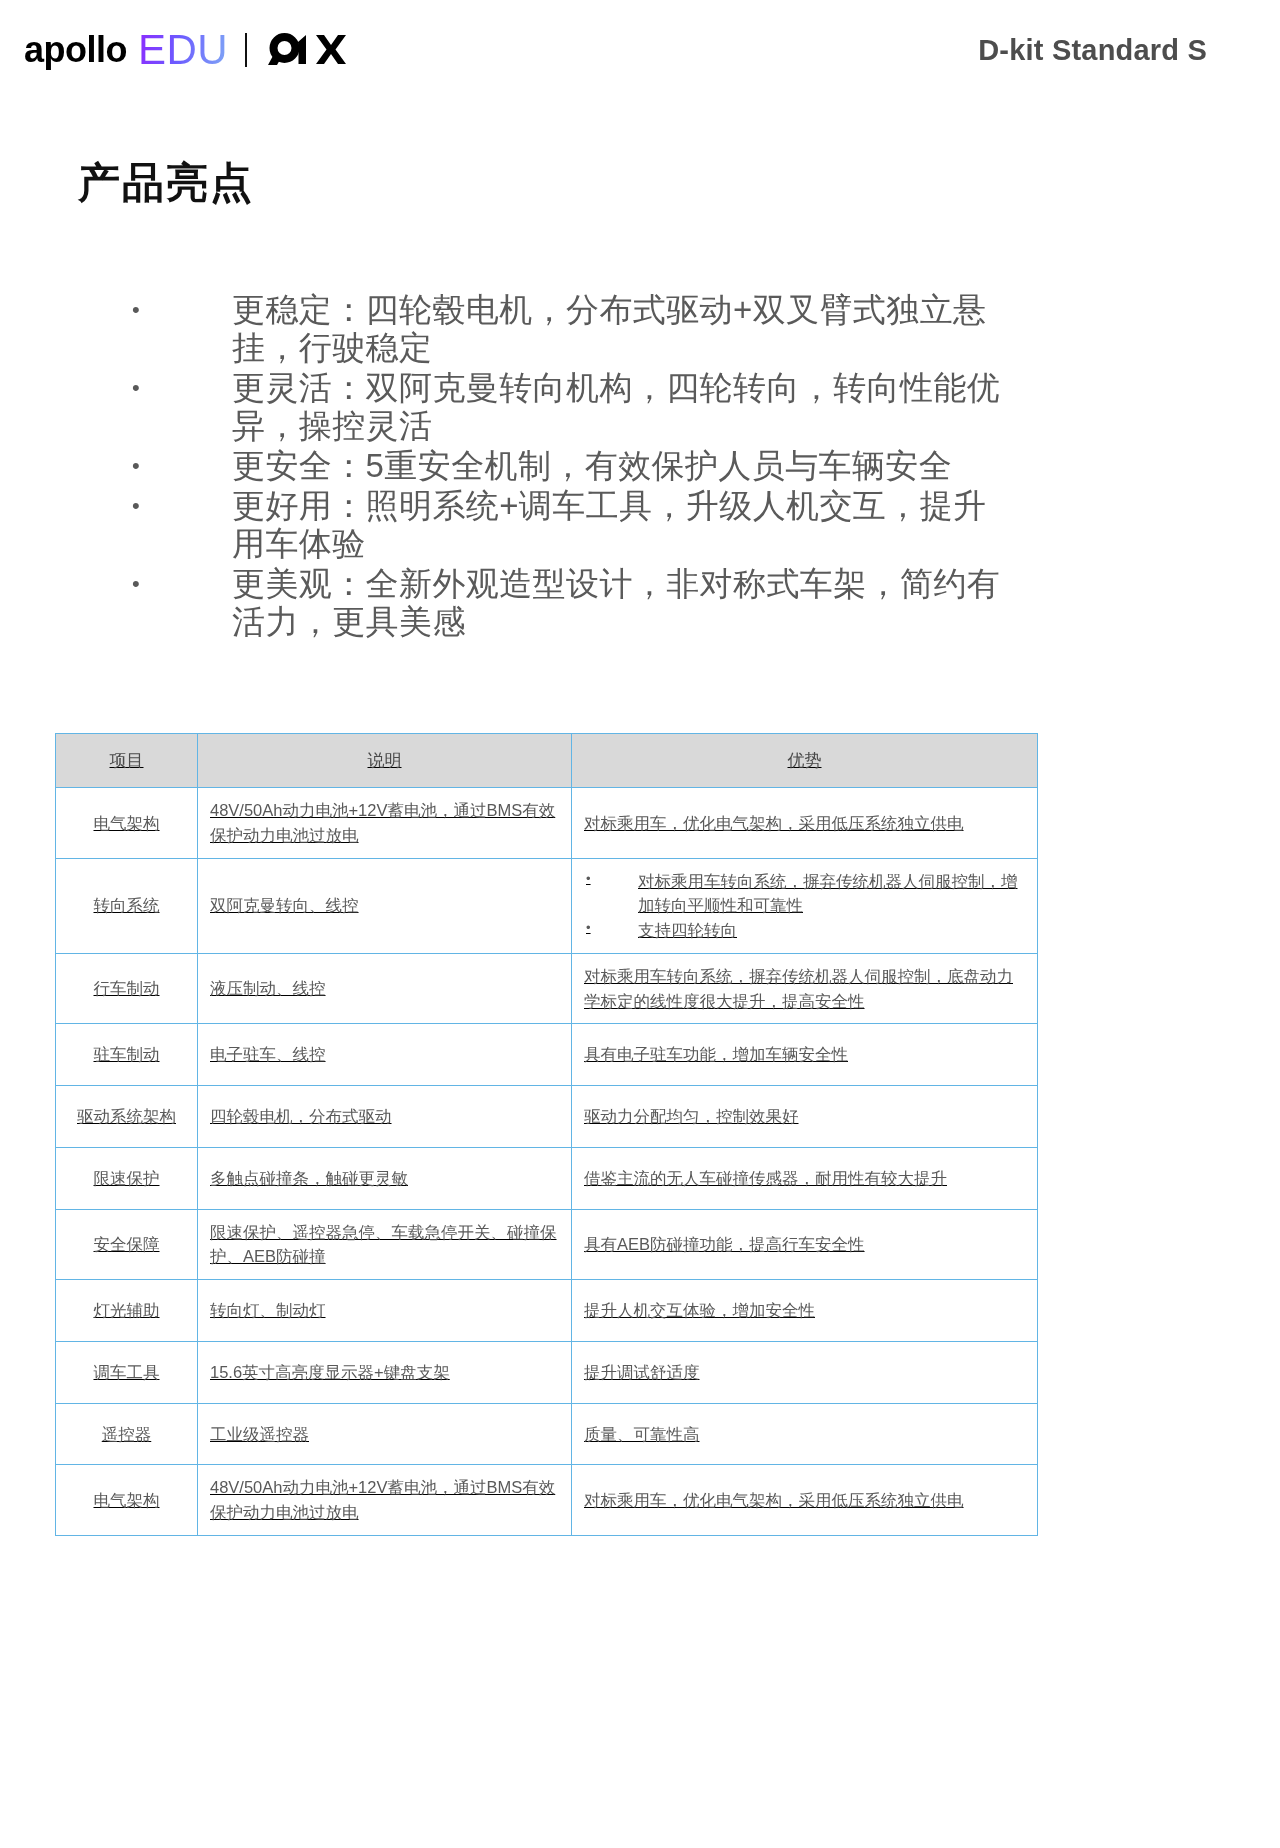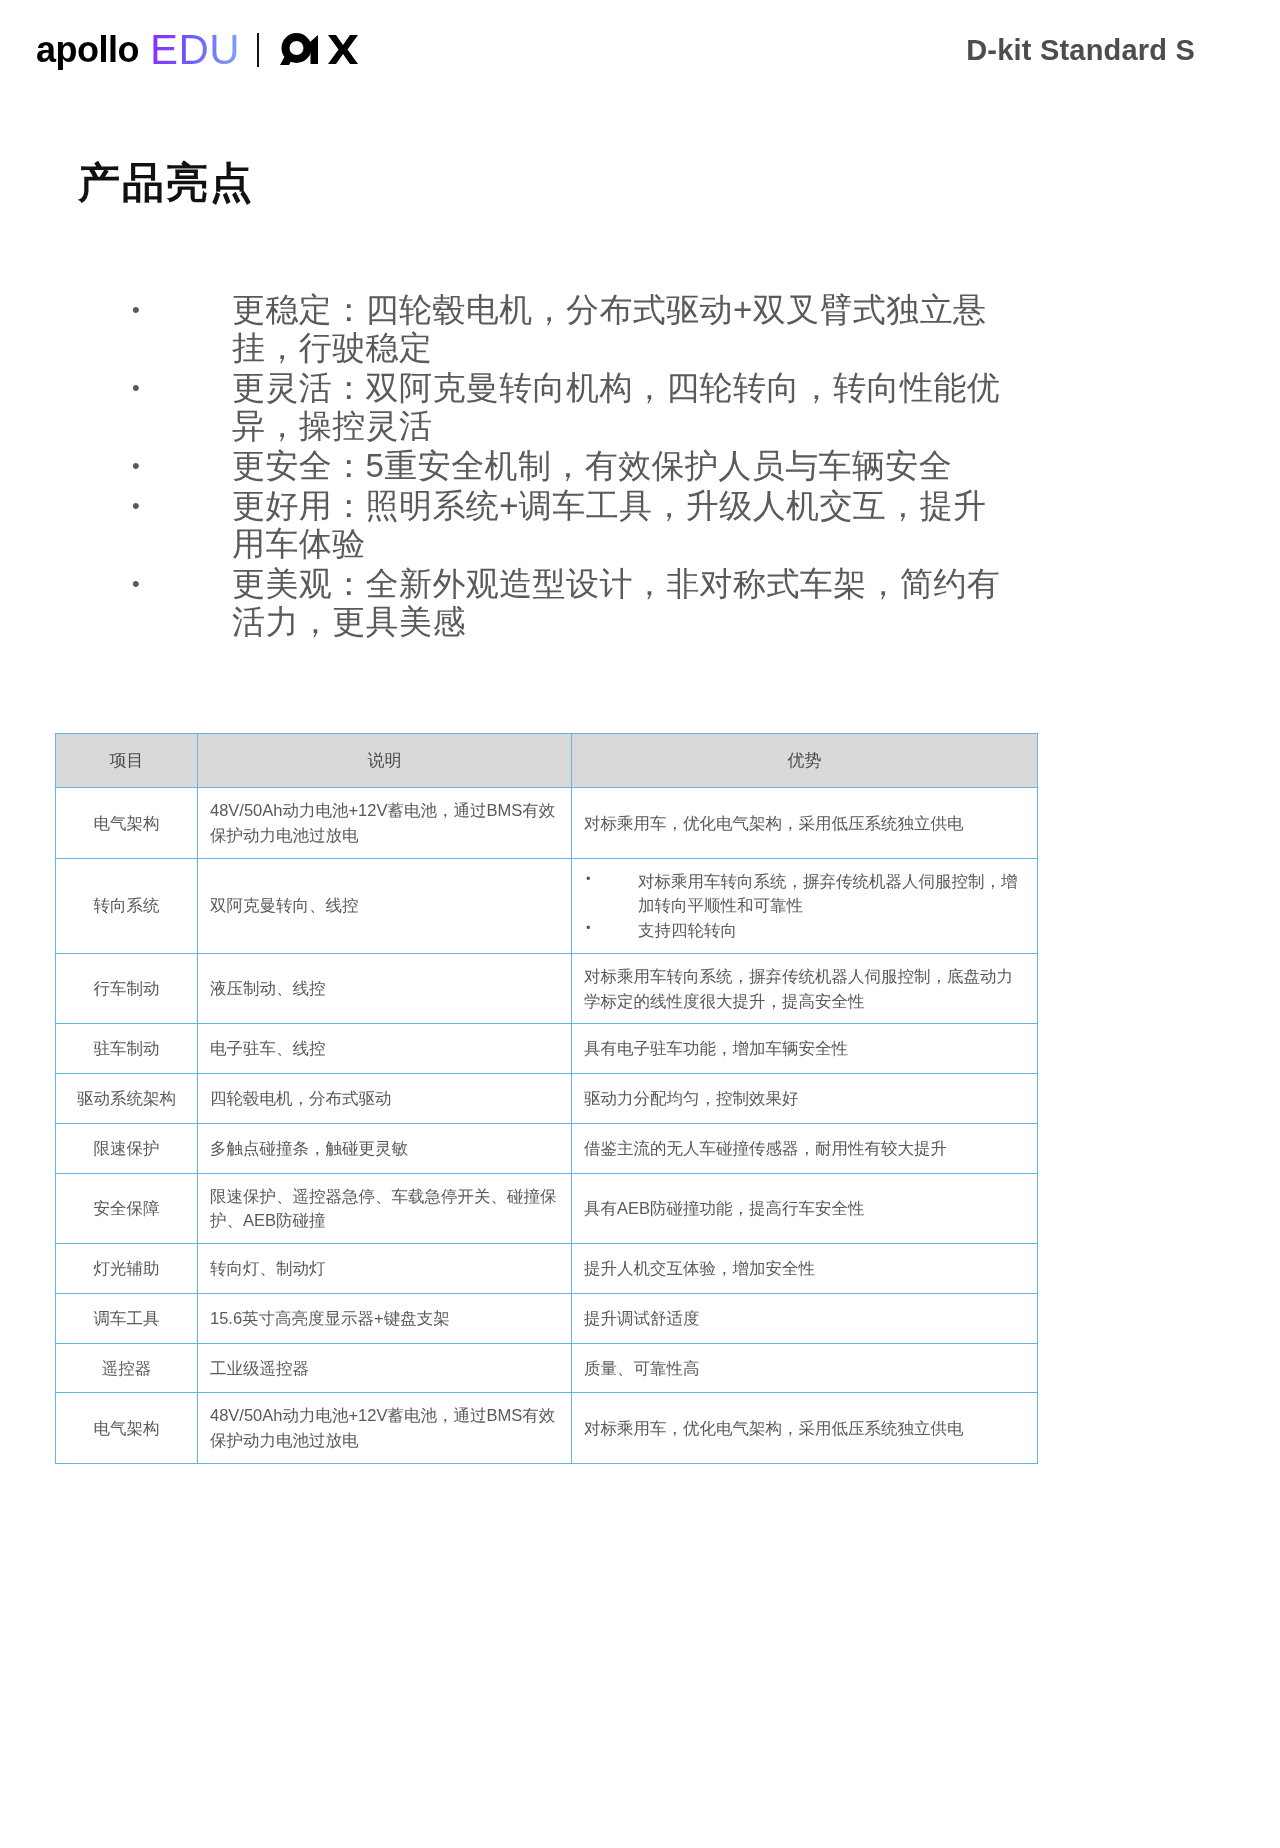--- a/index.html
+++ b/index.html
@@ -9,21 +9,21 @@
     height: 1848px;
     background: #ffffff;
     font-family: "Liberation Sans", "DejaVu Sans", sans-serif;
     overflow: hidden;
   }
 
   
   .header {
     position: relative;
     height: 100px;
-    padding: 0 36px;
+    padding: 0 24px;
     display: flex;
     align-items: center;
     justify-content: space-between;
   }
   .brand {
     display: flex;
     align-items: center;
     gap: 11px;
     margin-left: 0px;
   }
@@ -98,20 +98,21 @@
 
   
   .tbl-wrap {
     margin: 92px 0 0 55px;
     width: 982px;
   }
   table.spec {
     width: 100%;
     border-collapse: collapse;
     table-layout: fixed;
+    text-decoration: underline;
   }
   table.spec col.c1 { width: 142px; }
   table.spec col.c2 { width: 374px; }
   table.spec col.c3 { width: 466px; }
 
   table.spec th, table.spec td {
     border: 1.6px solid #62B5E5;
     vertical-align: middle;
     color: #595959;
     font-size: 16.5px;
@@ -120,21 +121,21 @@
   table.spec thead th {
     background: #D9D9D9;
     text-align: center;
     font-weight: 400;
     font-size: 17px;
     height: 54px;
     color: #4a4a4a;
   }
   table.spec td.item {
     text-align: center;
-    padding: 12px 6px;
+    padding: 18px 6px;
   }
   table.spec td.desc, table.spec td.adv {
     text-align: left;
     padding: 10px 12px;
   }
   .sublist { margin: 0; padding: 0; list-style: none; }
   .sublist li {
     display: flex;
     align-items: flex-start;
     line-height: 1.5;

